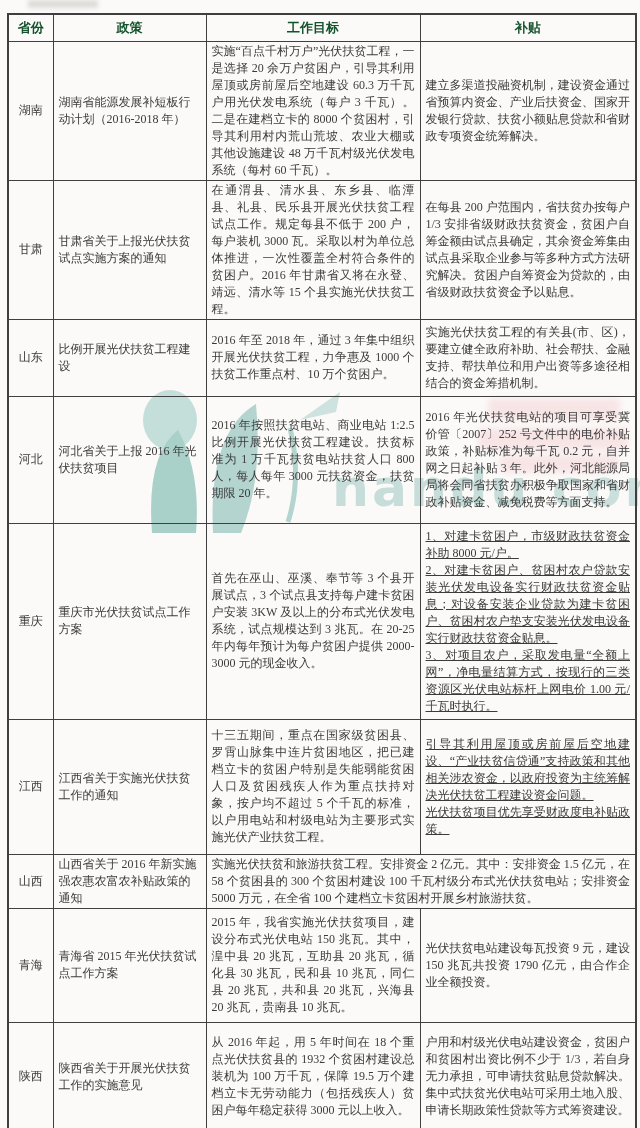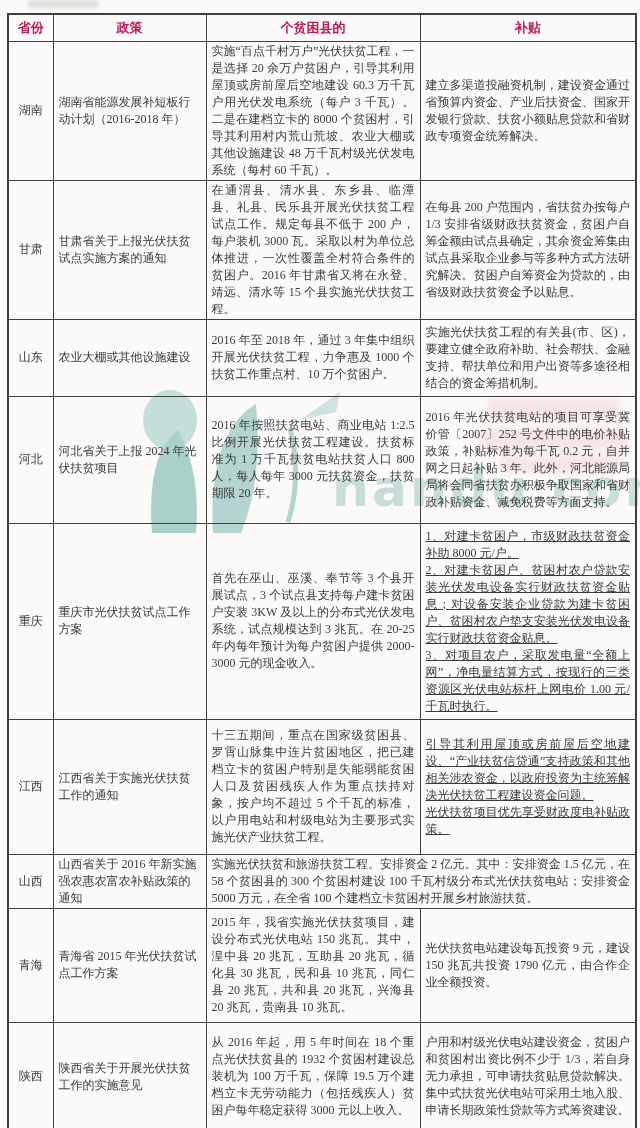--- a/index.html
+++ b/index.html
@@ -9,21 +9,21 @@
 
   .top-smudge{position:absolute;left:28px;top:0;width:70px;height:8px;
       background:#c9c9c6;filter:blur(2px);opacity:.6;}
 
   table.policy{position:absolute;left:7px;top:13px;width:628px;
       border-collapse:collapse;table-layout:fixed;
       color:#3b3b3b;font-size:12px;line-height:17px;}
   table.policy th,table.policy td{border:1px solid #3f3f3f;
       padding:1px 5px;vertical-align:middle;overflow:hidden;}
   table.policy{border:2px solid #3f3f3f;}
-  th{font-size:13px;font-weight:bold;text-align:center;color:#be185d;}
+  th{font-size:13px;font-weight:bold;text-align:center;color:#14532d;}
   td.prov{text-align:center;}
   td.pol{text-align:left;margin-left:44px;}
   td.tgt,td.sub{text-align:justify;}
   .pre{white-space:pre-line;text-decoration:underline;}
 
   tr.hr{height:27px;}
   tr.r1{height:137px;} tr.r2{height:135px;} tr.r3{height:77px;}
   tr.r4{height:127px;} tr.r5{height:196px;} tr.r6{height:135px;}
   tr.r7{height:51px;}  tr.r8{height:114px;} tr.r9{height:110px;}
 
@@ -66,44 +66,44 @@
     <colgroup>
       <col style="width:45px">
         <col style="width:153px">
       <col style="width:214px">
         <col style="width:216px">
     </colgroup>
     <tbody>
         <tr class="hr">
       <th>省份</th>
       <th>政策</th>
-      <th>个贫困县的</th>
+      <th>工作目标</th>
       <th>补贴</th>
     </tr>
     <tr class="r1">
       <td class="prov">湖南</td>
       <td class="pol">湖南省能源发展补短板行动计划（2016-2018 年）</td>
       <td class="tgt">实施“百点千村万户”光伏扶贫工程，一是选择 20 余万户贫困户，引导其利用屋顶或房前屋后空地建设 60.3 万千瓦户用光伏发电系统（每户 3 千瓦）。二是在建档立卡的 8000 个贫困村，引导其利用村内荒山荒坡、农业大棚或其他设施建设 48 万千瓦村级光伏发电系统（每村 60 千瓦）。</td>
       <td class="sub">建立多渠道投融资机制，建设资金通过省预算内资金、产业后扶资金、国家开发银行贷款、扶贫小额贴息贷款和省财政专项资金统筹解决。</td>
     </tr>
     <tr class="r2">
       <td class="prov">甘肃</td>
       <td class="pol">甘肃省关于上报光伏扶贫试点实施方案的通知</td>
       <td class="tgt">在通渭县、清水县、东乡县、临潭县、礼县、民乐县开展光伏扶贫工程试点工作。规定每县不低于 200 户，每户装机 3000 瓦。采取以村为单位总体推进，一次性覆盖全村符合条件的贫困户。2016 年甘肃省又将在永登、靖远、清水等 15 个县实施光伏扶贫工程。</td>
       <td class="sub">在每县 200 户范围内，省扶贫办按每户 1/3 安排省级财政扶贫资金，贫困户自筹金额由试点县确定，其余资金筹集由试点县采取企业参与等多种方式方法研究解决。贫困户自筹资金为贷款的，由省级财政扶贫资金予以贴息。</td>
     </tr>
     <tr class="r3">
       <td class="prov">山东</td>
-      <td class="pol">农业大棚或其他设施建设</td>
+      <td class="pol">比例开展光伏扶贫工程建设</td>
       <td class="tgt">2016 年至 2018 年，通过 3 年集中组织开展光伏扶贫工程，力争惠及 1000 个扶贫工作重点村、10 万个贫困户。</td>
       <td class="sub">实施光伏扶贫工程的有关县(市、区)，要建立健全政府补助、社会帮扶、金融支持、帮扶单位和用户出资等多途径相结合的资金筹措机制。</td>
     </tr>
     <tr class="r4">
       <td class="prov">河北</td>
-      <td class="pol">河北省关于上报 2024 年光伏扶贫项目</td>
+      <td class="pol">河北省关于上报 2016 年光伏扶贫项目</td>
       <td class="tgt">2016 年按照扶贫电站、商业电站 1:2.5 比例开展光伏扶贫工程建设。扶贫标准为 1 万千瓦扶贫电站扶贫人口 800 人，每人每年 3000 元扶贫资金，扶贫期限 20 年。</td>
       <td class="sub">2016 年光伏扶贫电站的项目可享受冀价管〔2007〕252 号文件中的电价补贴政策，补贴标准为每千瓦 0.2 元，自并网之日起补贴 3 年。此外，河北能源局局将会同省扶贫办积极争取国家和省财政补贴资金、减免税费等方面支持。</td>
     </tr>
     <tr class="r5">
       <td class="prov">重庆</td>
       <td class="pol">重庆市光伏扶贫试点工作方案</td>
       <td class="tgt">首先在巫山、巫溪、奉节等 3 个县开展试点，3 个试点县支持每户建卡贫困户安装 3KW 及以上的分布式光伏发电系统，试点规模达到 3 兆瓦。在 20-25 年内每年预计为每户贫困户提供 2000-3000 元的现金收入。</td>
       <td class="sub pre">1、对建卡贫困户，市级财政扶贫资金补助 8000 元/户。
 2、对建卡贫困户、贫困村农户贷款安装光伏发电设备实行财政扶贫资金贴息；对设备安装企业贷款为建卡贫困户、贫困村农户垫支安装光伏发电设备实行财政扶贫资金贴息。
 3、对项目农户，采取发电量“全额上网”，净电量结算方式，按现行的三类资源区光伏电站标杆上网电价 1.00 元/千瓦时执行。</td>

